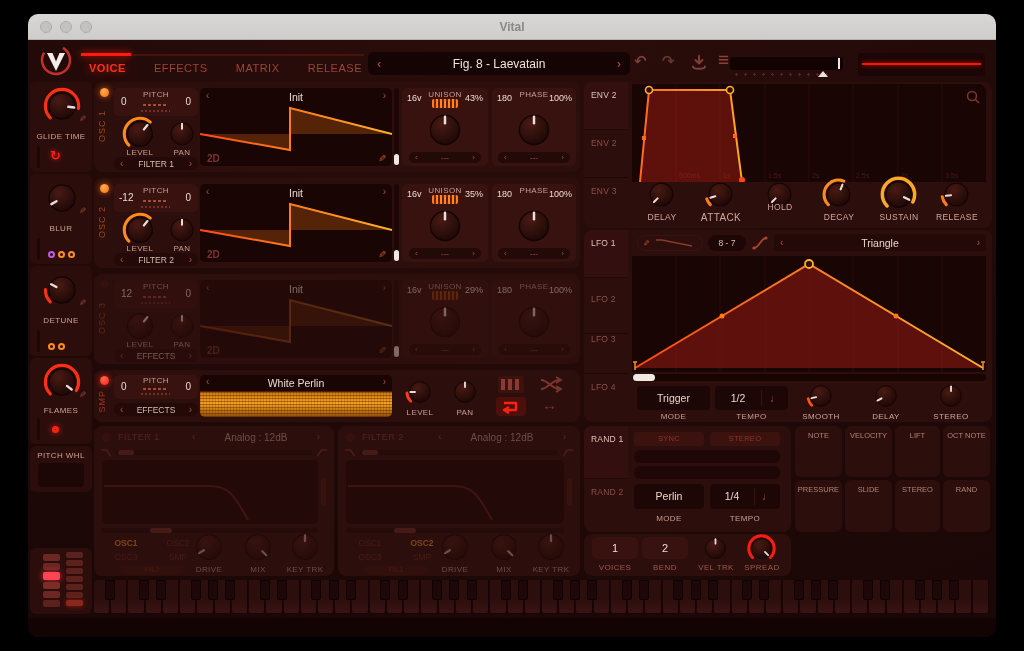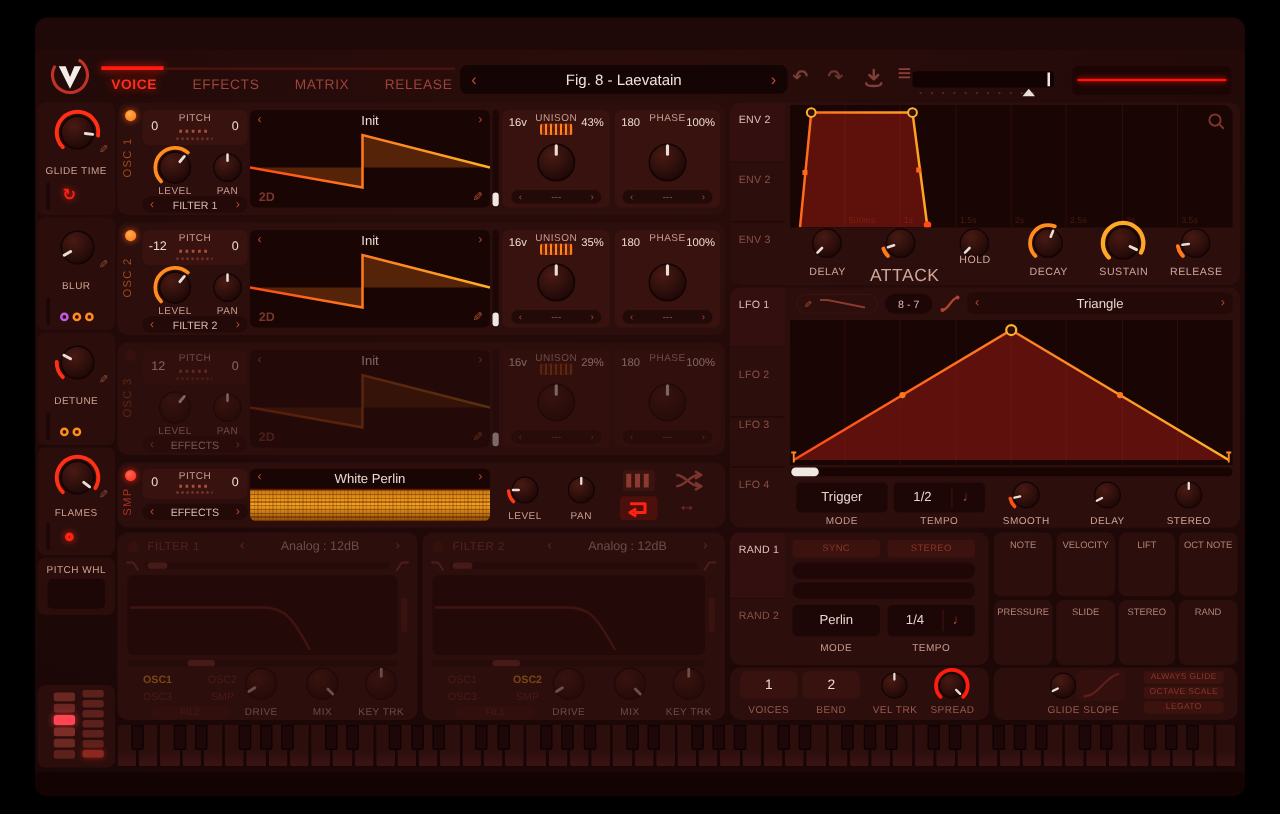--- a/index.html
+++ b/index.html
@@ -71,20 +71,26 @@
         <stop offset="100%" stop-color="#ffb129"></stop>
     </linearGradient>
     <linearGradient id="eg" x1="0" y1="0" x2="1" y2="0">
       <stop offset="0%" stop-color="#ff6a1a"></stop>
         <stop offset="100%" stop-color="#ffa524"></stop>
     </linearGradient>
   </defs>
 </svg>
 
 <div id="window">
+  <div id="titlebar">
+    <span class="tl" style="left:12px"></span>
+    <span class="tl" style="left:32px"></span>
+    <span class="tl" style="left:52px"></span>
+    <div id="win-title">Vital</div>
+  </div>
 
   <div id="app">
 
     <div class="abs" style="left:10px;top:2px;width:36px;height:36px">
       <svg viewBox="0 0 36 36" width="36" height="36">
         <circle cx="18" cy="18" r="14" fill="none" stroke="#c23128" stroke-width="2.5" stroke-dasharray="66 22" transform="rotate(-60 18 18)"></circle>
         <path d="M9 11 L18 29 L27 11 L21.5 11 L18 19.5 L14.5 11 Z" fill="#f3ece9"></path>
       </svg>
     </div>
     <div class="abs" style="left:53px;top:13px;width:50px;height:3px;background:#ff1b0e;box-shadow:0 0 7px rgba(255,30,10,.9)"></div>
@@ -624,21 +630,21 @@
         <path d="M9.15 38.85 A21 21 0 1 1 38.85 38.85" fill="none" stroke="#ffa726" stroke-width="4.5" stroke-linecap="round" stroke-dasharray="92 200"></path>
         <circle cx="24" cy="24" r="16.5" fill="url(#kf)" stroke="#120404" stroke-width="1.5"></circle>
         <line x1="24" y1="16" x2="24" y2="8.5" stroke="#eaddd8" stroke-width="3" stroke-linecap="round" transform="rotate(116 24 24)"></line>
       </svg>
       <svg class="knob abs" style="left:356px;top:96px" width="33" height="33" viewBox="0 0 48 48">
         <path d="M9.15 38.85 A21 21 0 1 1 38.85 38.85" fill="none" stroke="#ff7a1a" stroke-width="4.5" stroke-linecap="round" stroke-dasharray="13 200"></path>
         <circle cx="24" cy="24" r="16.5" fill="url(#kf)" stroke="#120404" stroke-width="1.5"></circle>
         <line x1="24" y1="16" x2="24" y2="8.5" stroke="#eaddd8" stroke-width="3" stroke-linecap="round" transform="rotate(-97 24 24)"></line>
       </svg>
       <div class="abs lab" style="left:55px;top:130px;width:46px;color:#cfa79c;font-size:8.5px">DELAY</div>
-      <div class="abs lab" style="left:112px;top:130px;width:50px;color:#cfa79c;font-size:14px">ATTACK</div>
+      <div class="abs lab" style="left:112px;top:130px;width:50px;color:#cfa79c;font-size:10px">ATTACK</div>
       <div class="abs lab" style="left:173px;top:120px;width:46px;color:#cfa79c;font-size:8.5px">HOLD</div>
       <div class="abs lab" style="left:231px;top:130px;width:48px;color:#cfa79c;font-size:8.5px">DECAY</div>
       <div class="abs lab" style="left:288px;top:130px;width:54px;color:#cfa79c;font-size:8.5px">SUSTAIN</div>
       <div class="abs lab" style="left:346px;top:130px;width:54px;color:#cfa79c;font-size:8.5px">RELEASE</div>
     </div>
 
     <div class="panel" style="left:556px;top:190px;width:408px;height:192px">
       <div class="vtab active" style="top:0;height:48px;border-radius:8px 0 0 0"><span>LFO 1</span></div>
       <div class="vtab" style="top:56px;height:48px"><span>LFO 2</span></div>
       <div class="vtab" style="top:96px;height:48px"><span>LFO 3</span></div>
@@ -762,36 +768,20 @@
         <circle cx="24" cy="24" r="16.5" fill="url(#kf)" stroke="#120404" stroke-width="1.5"></circle>
         <line x1="24" y1="16" x2="24" y2="8.5" stroke="#eaddd8" stroke-width="3" stroke-linecap="round"></line>
       </svg>
       <div class="abs lab-dim" style="left:108px;top:29px;width:48px">VEL TRK</div>
       <svg class="knob abs" style="left:163px;top:0px" width="29" height="29" viewBox="0 0 48 48">
         <path d="M9.15 38.85 A21 21 0 1 1 38.85 38.85" fill="none" stroke="#ff1d10" stroke-width="5" stroke-linecap="round" stroke-dasharray="99 200"></path>
         <circle cx="24" cy="24" r="16.5" fill="url(#kf)" stroke="#120404" stroke-width="1.5"></circle>
         <line x1="24" y1="16" x2="24" y2="8.5" stroke="#eaddd8" stroke-width="3" stroke-linecap="round" transform="rotate(135 24 24)"></line>
       </svg>
       <div class="abs lab-dim" style="left:154px;top:29px;width:48px">SPREAD</div>
-    </div>
-    <div class="panel" style="left:767px;top:494px;width:195px;height:42px">
-      <svg class="knob abs" style="left:41px;top:0px" width="29" height="29" viewBox="0 0 48 48">
-        <circle cx="24" cy="24" r="16.5" fill="url(#kf)" stroke="#120404" stroke-width="1.5"></circle>
-        <line x1="24" y1="16" x2="24" y2="8.5" stroke="#eaddd8" stroke-width="3" stroke-linecap="round" transform="rotate(-118 24 24)"></line>
-      </svg>
-      <div class="abs lab-dim" style="left:32px;top:29px;width:48px">GLIDE</div>
-      <div class="cell" style="left:66px;top:2px;width:40px;height:25px;background:#33100e">
-        <svg width="40" height="25" viewBox="0 0 40 25">
-            <path d="M6 21 C18 21 22 6 34 3" fill="none" stroke="#5c201a" stroke-width="1.8"></path>
-          </svg>
-      </div>
-      <div class="abs lab-dim" style="left:62px;top:29px;width:48px">SLOPE</div>
-      <div class="toggle" style="left:120px;top:3px;width:64px;height:10px"><span>ALWAYS GLIDE</span></div>
-      <div class="toggle" style="left:120px;top:15px;width:64px;height:10px"><span>OCTAVE SCALE</span></div>
-      <div class="toggle" style="left:120px;top:27px;width:64px;height:10px"><span>LEGATO</span></div>
     </div>
 
     <div class="abs" style="left:66px;top:540px;width:896px;height:34px;background:#1a0607;border-radius:3px;overflow:hidden">
         <div class="wkey" style="left: 0px; width: 16.2308px;"></div>
         <div class="wkey" style="left: 17.2308px; width: 16.2308px;"></div>
         <div class="wkey" style="left: 34.4615px; width: 16.2308px;"></div>
         <div class="wkey" style="left: 51.6923px; width: 16.2308px;"></div>
         <div class="wkey" style="left: 68.9231px; width: 16.2308px;"></div>
         <div class="wkey" style="left: 86.1538px; width: 16.2308px;"></div>
         <div class="wkey" style="left: 103.385px; width: 16.2308px;"></div>

